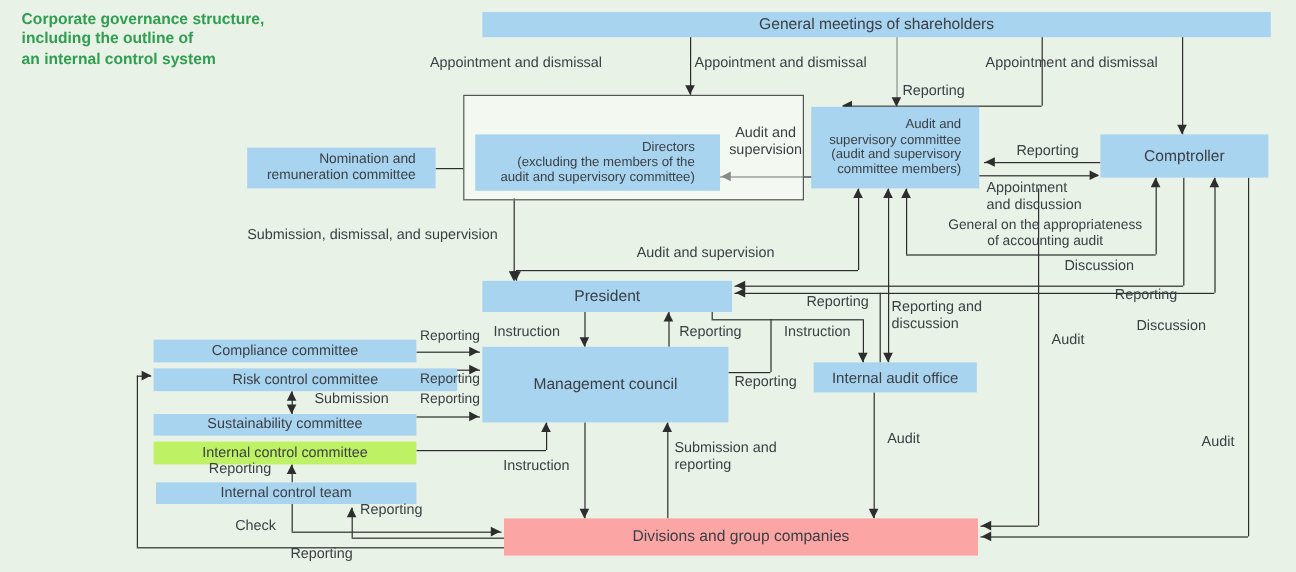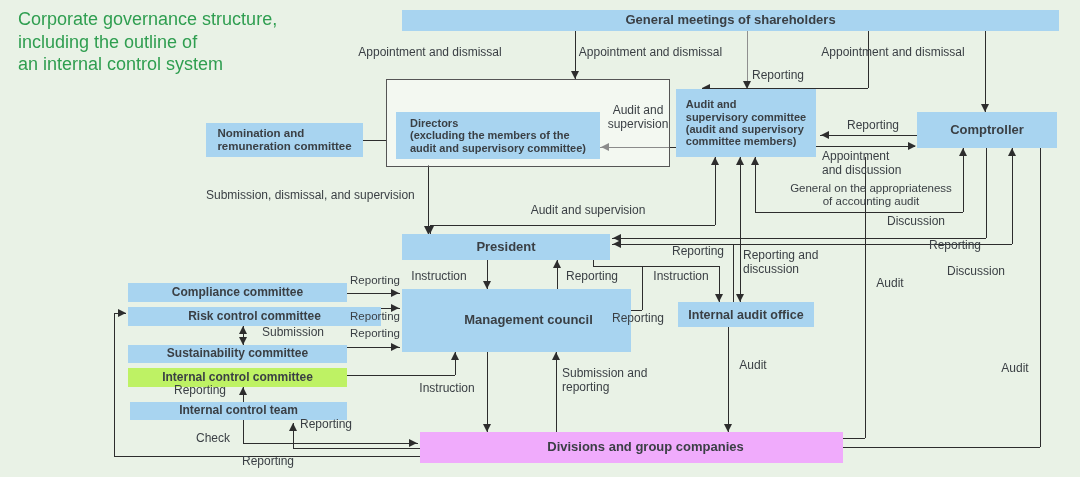--- a/index.html
+++ b/index.html
@@ -5,29 +5,29 @@
   html,body{margin:0;padding:0;}
   #stage{
     position:relative;
     width:1080px;height:477px;
     background:#e9f2e6;
     font-family:"Liberation Sans", sans-serif;
     overflow:hidden;
   }
   #title{
     position:absolute;left:18px;top:8px;width:320px;
-    font-size:18px;font-weight:normal;line-height:1.26;
+    font-size:13px;font-weight:bold;line-height:1.26;
     white-space:pre-line;
   }
   .box{
     position:absolute;
     background:#a8d4f0;
     color:#3a3f44;
-    display:flex;align-items:center;justify-content:center;text-align:left;
-    white-space:pre-line;line-height:1.12;font-weight:bold;
+    display:flex;align-items:center;justify-content:center;text-align:right;
+    white-space:pre-line;line-height:1.12;
   }
   .container-box{
     position:absolute;
     background:rgba(255,255,255,0.45);
     border:1px solid #555;
   }
   .container-label{
     position:absolute;left:0;right:0;top:13px;
     text-align:center;color:#3a3f44;font-size:13px;margin-top:27px;
   }
@@ -142,28 +142,28 @@
 (excluding the members of the
 audit and supervisory committee)</div>
       <div class="box" style="left: 676px; top: 89px; width: 140px; height: 68px; font-size: 11px; background: rgb(168, 212, 240); color: rgb(58, 63, 68);">Audit and
 supervisory committee
 (audit and supervisory
 committee members)</div>
       <div class="box" style="left: 917px; top: 112px; width: 140px; height: 36px; font-size: 13px; background: rgb(168, 212, 240); color: rgb(58, 63, 68);">Comptroller</div>
       <div class="box" style="left: 206px; top: 123px; width: 157px; height: 34px; font-size: 11.5px; background: rgb(168, 212, 240); color: rgb(58, 63, 68);">Nomination and
 remuneration committee</div>
       <div class="box" style="left: 402px; top: 234px; width: 208px; height: 26px; font-size: 13px; background: rgb(168, 212, 240); color: rgb(58, 63, 68);">President</div>
-      <div class="box" style="left: 402px; top: 289px; width: 205px; height: 63px; font-size: 13px; background: rgb(168, 212, 240); color: rgb(58, 63, 68); padding-left: 24px;">Management council</div>
+      <div class="box" style="left: 402px; top: 289px; width: 205px; height: 63px; font-size: 13px; background: rgb(168, 212, 240); color: rgb(58, 63, 68);">Management council</div>
       <div class="box" style="left: 128px; top: 283px; width: 219px; height: 19px; font-size: 12px; background: rgb(168, 212, 240); color: rgb(58, 63, 68);">Compliance committee</div>
       <div class="box" style="left: 128px; top: 307px; width: 253px; height: 19px; font-size: 12px; background: rgb(168, 212, 240); color: rgb(58, 63, 68);">Risk control committee</div>
       <div class="box" style="left: 128px; top: 345px; width: 219px; height: 18px; font-size: 12px; background: rgb(168, 212, 240); color: rgb(58, 63, 68);">Sustainability committee</div>
       <div class="box" style="left: 128px; top: 368px; width: 219px; height: 19px; font-size: 12px; background: #bef264; color: rgb(58, 63, 68);">Internal control committee</div>
       <div class="box" style="left: 130px; top: 402px; width: 217px; height: 18px; font-size: 12px; background: rgb(168, 212, 240); color: rgb(58, 63, 68);">Internal control team</div>
       <div class="box" style="left: 678px; top: 302px; width: 136px; height: 25px; font-size: 12.5px; background: rgb(168, 212, 240); color: rgb(58, 63, 68);">Internal audit office</div>
-      <div class="box" style="left: 420px; top: 432px; width: 395px; height: 31px; font-size: 13px; background: #f0abfc; color: rgb(58, 63, 68); padding-left: 28px;">Divisions and group companies</div>
+      <div class="box" style="left: 420px; top: 432px; width: 395px; height: 31px; font-size: 13px; background: #fca5a5; color: rgb(58, 63, 68);">Divisions and group companies</div>
     </div>
   <div id="layer-labels">
       <div class="edge-label" style="left: 340px; top: 46px; width: 180px; text-align: center; font-size: 12px;">Appointment and dismissal</div>
       <div class="edge-label" style="left: 558px; top: 46px; width: 185px; text-align: center; font-size: 12px;">Appointment and dismissal</div>
       <div class="edge-label" style="left: 803px; top: 46px; width: 180px; text-align: center; font-size: 12px;">Appointment and dismissal</div>
       <div class="edge-label" style="left: 752px; top: 69px; width: 70px; text-align: left; font-size: 12px;">Reporting</div>
       <div class="edge-label" style="left: 600px; top: 104px; width: 76px; text-align: center; font-size: 12px;">Audit and
 supervision</div>
       <div class="edge-label" style="left: 836px; top: 119px; width: 74px; text-align: center; font-size: 12px;">Reporting</div>
       <div class="edge-label" style="left: 822px; top: 150px; width: 110px; text-align: left; font-size: 12px;">Appointment

